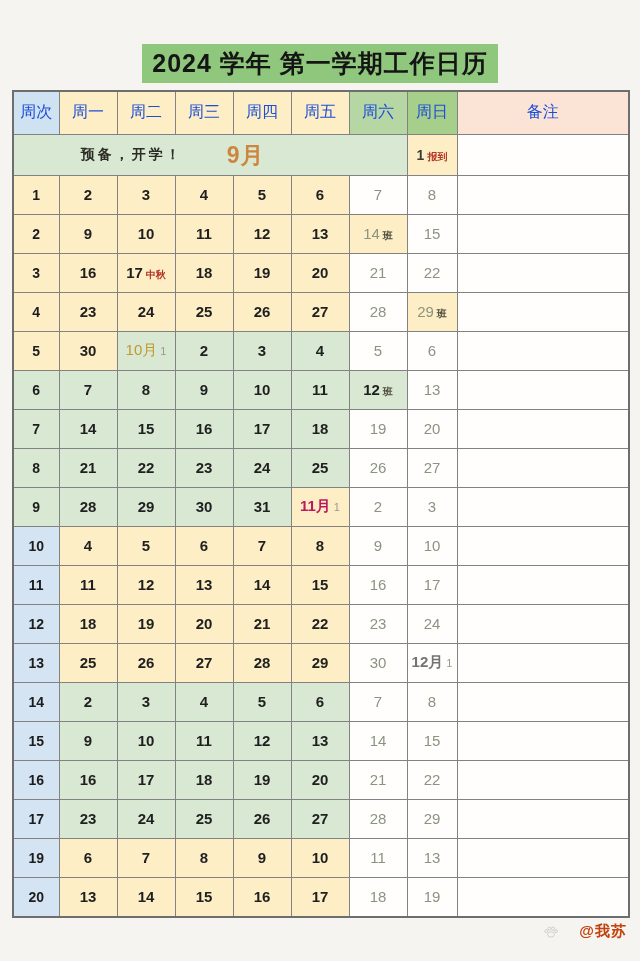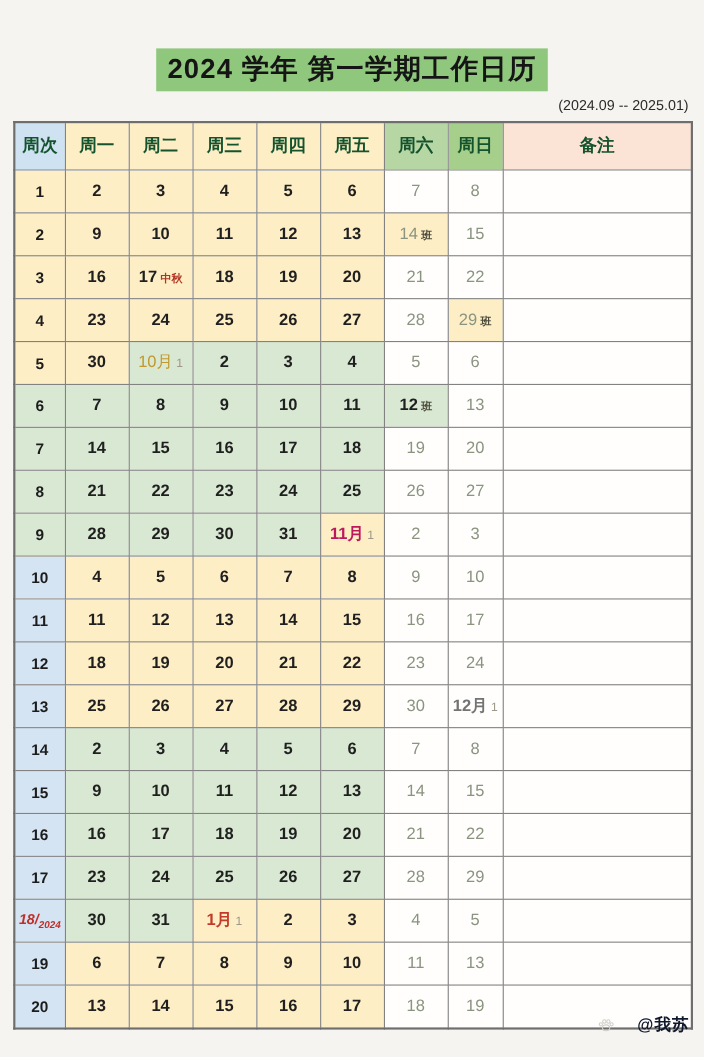--- a/index.html
+++ b/index.html
@@ -10,21 +10,21 @@
   .title-wrap{padding-top:44px;text-align:center;}
   .title{display:inline-block;margin:0;background:#8fc77d;color:#151515;
          font-size:25px;font-weight:700;letter-spacing:1px;padding:5px 10px;line-height:1.15;}
   .subtitle{text-align:right;padding-right:14px;margin-top:5px;font-size:13px;color:#2b2b2b;font-weight:500;}
 
   
   table.cal{border-collapse:collapse;table-layout:fixed;width:616px;margin:7px 0 0 12px;
             border:2px solid #6e6e6e;background:#fffefb;}
   .cal th,.cal td{border:1px solid #828282;text-align:center;vertical-align:middle;
                   overflow:hidden;white-space:nowrap;padding:0;}
-  .cal thead th{height:42px;font-size:16px;font-weight:700;color:#14532d;}
+  .cal thead th{height:42px;font-size:16px;font-weight:400;color:#1d4ed8;}
 
   .hc-blue{background:#cfe2f1;}
   .hc-yel{background:#fdeec6;}
   .hc-sat{background:#b6d7a4;color:#4e7d39;}
   .hc-sun{background:#a7cf8c;color:#477331;}
   .hc-pink{background:#fbe3d5;}
 
   
   .month-row td{height:40px;}
   .month-cell{position:relative;background:#d9e8d2;}
@@ -55,33 +55,32 @@
 
   .tag{font-size:10px;margin-left:3px;font-weight:700;}
   .tg-dark{color:#4c4c3c;}
   .tg-red{color:#b13425;}
   .tg-light{color:#9d9889;font-weight:400;font-size:11px;}
 
   .sun-report .day-main{color:#3c3c34;font-weight:700;font-size:14px;}
 
   
   .watermark{position:absolute;right:13px;bottom:20px;display:flex;align-items:center;gap:20px;
-             color:#0f172a;font-size:15px;font-weight:700;letter-spacing:1px;}
+             color:#c2410c;font-size:15px;font-weight:700;letter-spacing:1px;}
   .paw{width:16px;height:16px;}
   .paw circle,.paw ellipse{fill:none;stroke:#cfcfc8;stroke-width:1.2;}
 </style>
 </head>
 <body>
 
 <div class="page">
 
   <div class="title-wrap">
     <h1 class="title">2024 学年  第一学期工作日历</h1>
   </div>
-  <div class="subtitle">(2024.09 -- 2025.01)</div>
 
   <table class="cal">
     <colgroup>
       <col style="width:46px">
         <col style="width:58px">
         <col style="width:58px">
         <col style="width:58px">
       <col style="width:58px">
         <col style="width:58px">
         <col style="width:58px">
@@ -95,20 +94,30 @@
           <th class="hc-yel">周二</th>
           <th class="hc-yel">周三</th>
           <th class="hc-yel">周四</th>
           <th class="hc-yel">周五</th>
           <th class="hc-sat">周六</th>
           <th class="hc-sun">周日</th>
           <th class="hc-pink">备注</th>
         </tr>
     </thead>
     <tbody>
+      <tr class="month-row">
+        <td colspan="7" class="month-cell">
+          <span class="hand">预备，开学！</span>
+          <span class="month-label">9月</span>
+        </td>
+        <td class="day bg-yellow sun-report">
+          <span class="day-main">1</span><span class="tag tg-red">报到</span>
+        </td>
+        <td class="remark-cell"></td>
+      </tr>
     <tr class="wrow">
           <td class="week-cell bg-yellow">1</td>
           <td class="day bg-yellow t-black"><span class="day-main">2</span></td>
           <td class="day bg-yellow t-black"><span class="day-main">3</span></td>
           <td class="day bg-yellow t-black"><span class="day-main">4</span></td>
           <td class="day bg-yellow t-black"><span class="day-main">5</span></td>
           <td class="day bg-yellow t-black"><span class="day-main">6</span></td>
           <td class="day bg-white t-weekend"><span class="day-main">7</span></td>
           <td class="day bg-white t-weekend"><span class="day-main">8</span></td>
           <td class="remark-cell"></td>
@@ -280,31 +289,20 @@
         </tr>
         <tr class="wrow">
           <td class="week-cell bg-blue">17</td>
           <td class="day bg-green t-black"><span class="day-main">23</span></td>
           <td class="day bg-green t-black"><span class="day-main">24</span></td>
           <td class="day bg-green t-black"><span class="day-main">25</span></td>
           <td class="day bg-green t-black"><span class="day-main">26</span></td>
           <td class="day bg-green t-black"><span class="day-main">27</span></td>
           <td class="day bg-white t-weekend"><span class="day-main">28</span></td>
           <td class="day bg-white t-weekend"><span class="day-main">29</span></td>
-          <td class="remark-cell"></td>
-        </tr>
-        <tr class="wrow">
-          <td class="week-cell bg-blue wk-red"><span>18/</span><span class="wk-sub">2024</span></td>
-          <td class="day bg-green t-black"><span class="day-main">30</span></td>
-          <td class="day bg-green t-black"><span class="day-main">31</span></td>
-          <td class="day bg-yellow t-red"><span class="day-main">1月</span><span class="tag tg-light">1</span></td>
-          <td class="day bg-yellow t-black"><span class="day-main">2</span></td>
-          <td class="day bg-yellow t-black"><span class="day-main">3</span></td>
-          <td class="day bg-white t-weekend"><span class="day-main">4</span></td>
-          <td class="day bg-white t-weekend"><span class="day-main">5</span></td>
           <td class="remark-cell"></td>
         </tr>
         <tr class="wrow">
           <td class="week-cell bg-blue">19</td>
           <td class="day bg-yellow t-black"><span class="day-main">6</span></td>
           <td class="day bg-yellow t-black"><span class="day-main">7</span></td>
           <td class="day bg-yellow t-black"><span class="day-main">8</span></td>
           <td class="day bg-yellow t-black"><span class="day-main">9</span></td>
           <td class="day bg-yellow t-black"><span class="day-main">10</span></td>
           <td class="day bg-white t-weekend"><span class="day-main">11</span></td>

